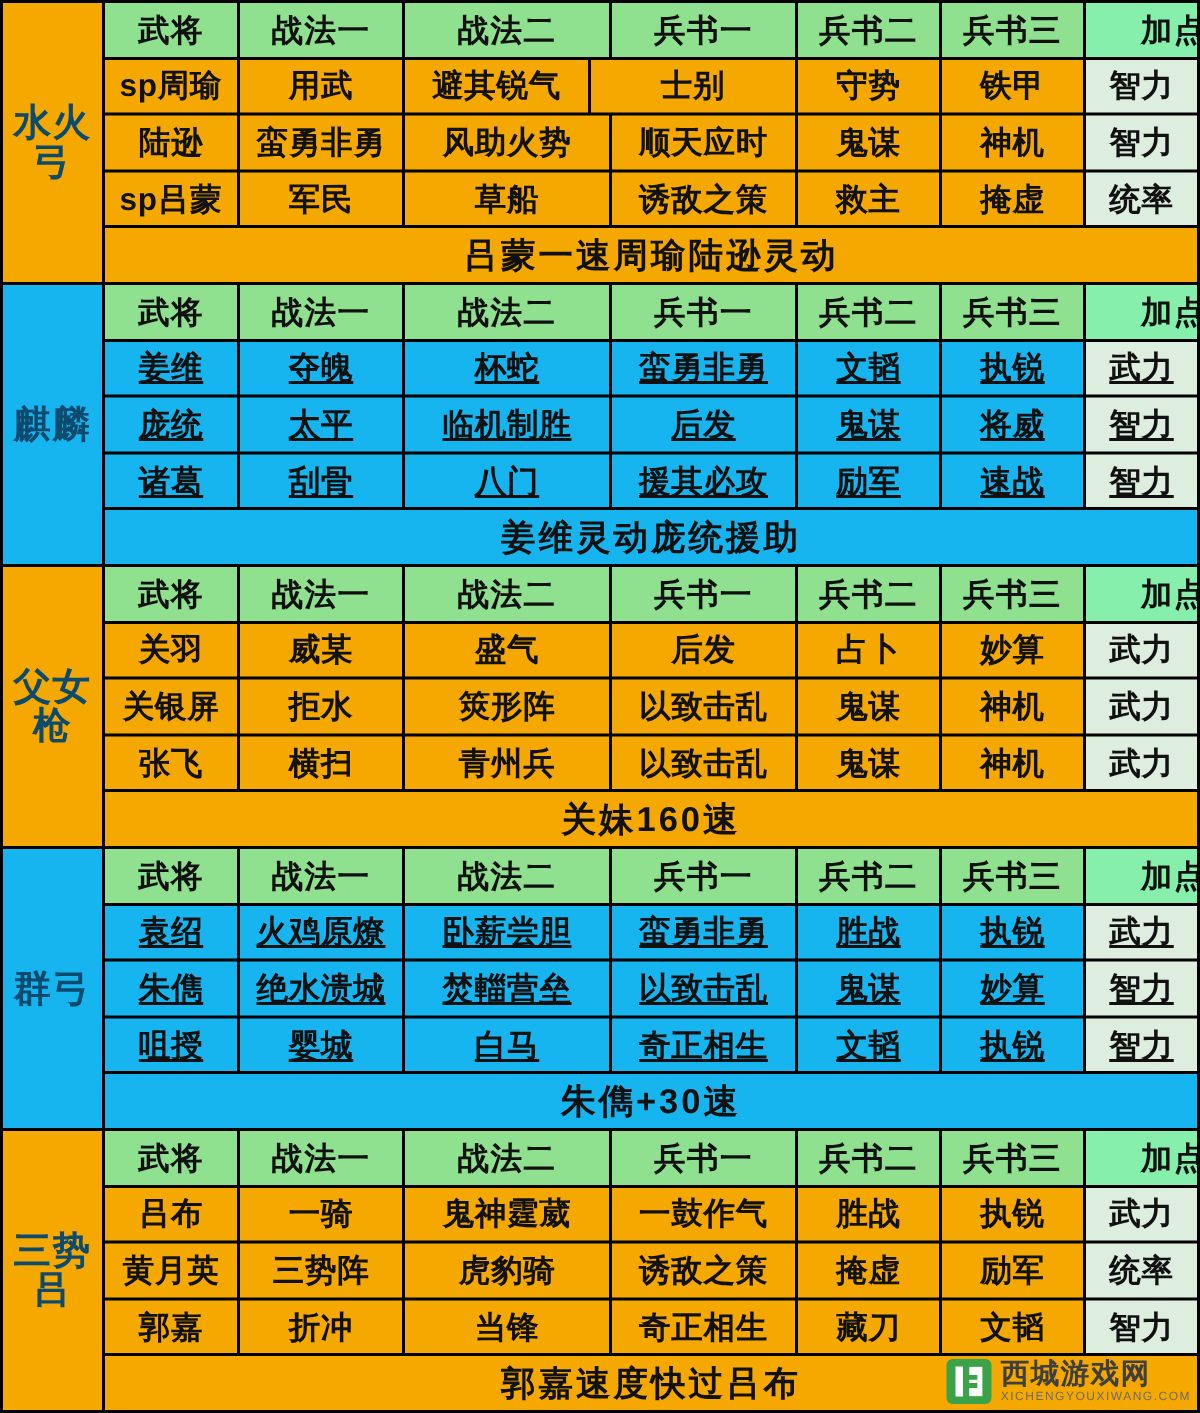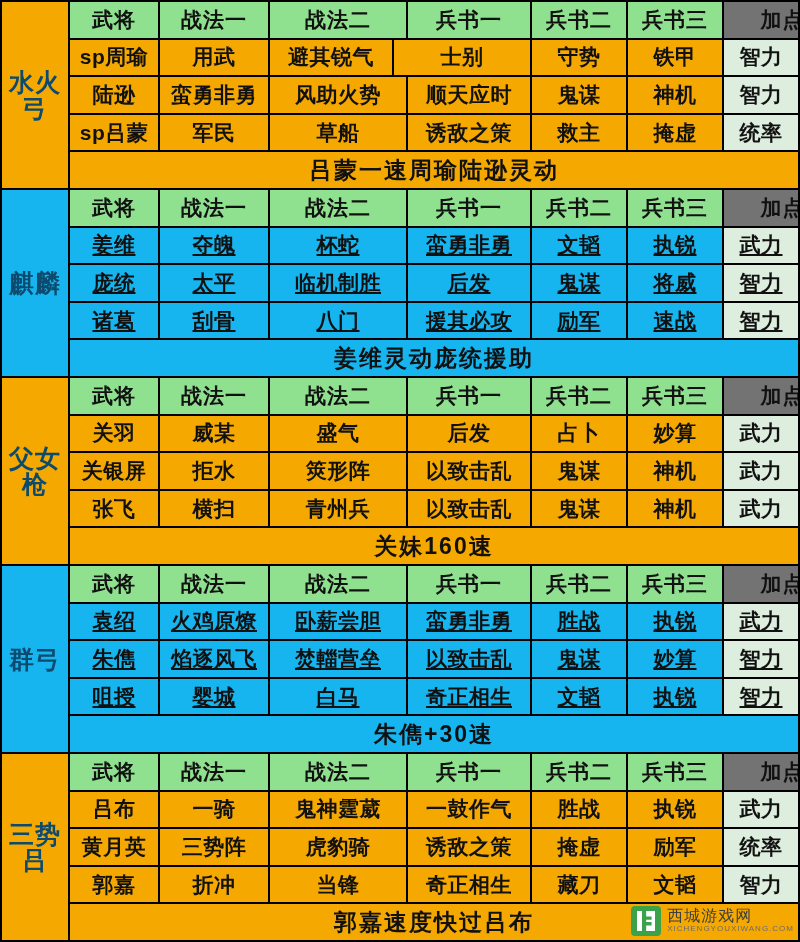--- a/index.html
+++ b/index.html
@@ -82,21 +82,21 @@
   .c4 { flex: 0 0 94px; }
   .c5 { flex: 0 0 94px; }
   .c6 { flex: 1 1 auto; }
 
   .head .cell {
     background: #8fe08f;
     font-size: 21px;
     letter-spacing: 1px;
   }
   .head .cell.c6 {
-    background: #737373;
+    background: #86efac;
     padding-left: 44px;
   }
   .data .cell {
     font-size: 21px;
     letter-spacing: 0.5px;
   }
   .note {
     flex: 1 1 0;
     display: flex;
     align-items: center;
@@ -150,22 +150,22 @@
     width: 9px; height: 20px;
     background: #ffffff;
     clip-path: polygon(0 0, 100% 0, 100% 100%, 0 100%, 0 72%, 60% 72%, 60% 55%, 0 55%, 0 44%, 60% 44%, 60% 28%, 0 28%);
   }
   .wm-text {
     display: flex;
     flex-direction: column;
     line-height: 1.05;
   }
   .wm-main {
-    font-size: 16px;
-    font-weight: normal;
+    font-size: 19px;
+    font-weight: bold;
     color: #3f3f3f;
     letter-spacing: 1px;
   }
   .wm-sub {
     font-size: 8px;
     color: #6c6c6c;
     letter-spacing: 1px;
   }
 </style>
 </head>
@@ -316,21 +316,21 @@
             <div class="cell c0">袁绍</div>
             <div class="cell c1">火鸡原燎</div>
             <div class="cell c2">卧薪尝胆</div>
             <div class="cell c3">蛮勇非勇</div>
             <div class="cell c4">胜战</div>
             <div class="cell c5">执锐</div>
             <div class="cell c6">武力</div>
           </div>
           <div class="row data">
             <div class="cell c0">朱儁</div>
-            <div class="cell c1">焰逐风飞</div>
+            <div class="cell c1">绝水溃城</div>
             <div class="cell c2">焚輺营垒</div>
             <div class="cell c3">以致击乱</div>
             <div class="cell c4">鬼谋</div>
             <div class="cell c5">妙算</div>
             <div class="cell c6">智力</div>
           </div>
           <div class="row data">
             <div class="cell c0">咀授</div>
             <div class="cell c1">婴城</div>
             <div class="cell c2">白马</div>

